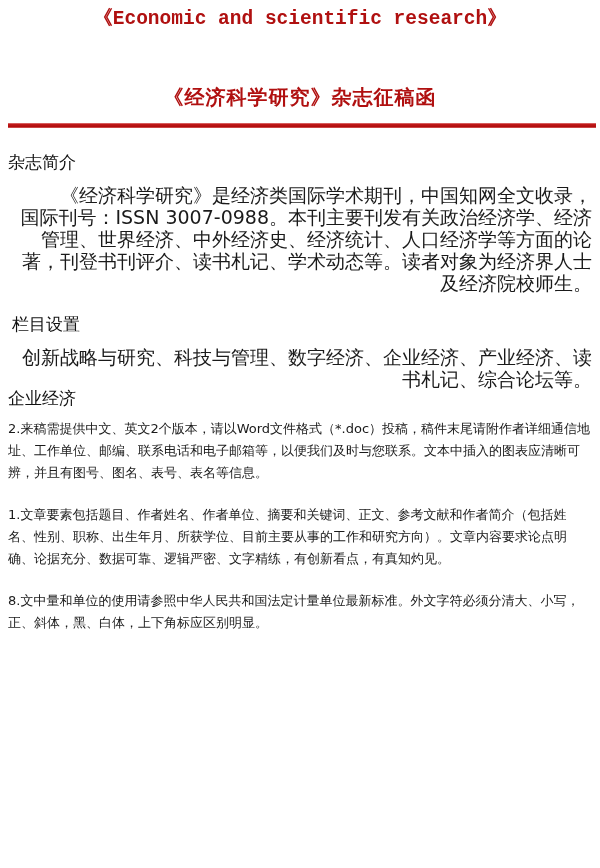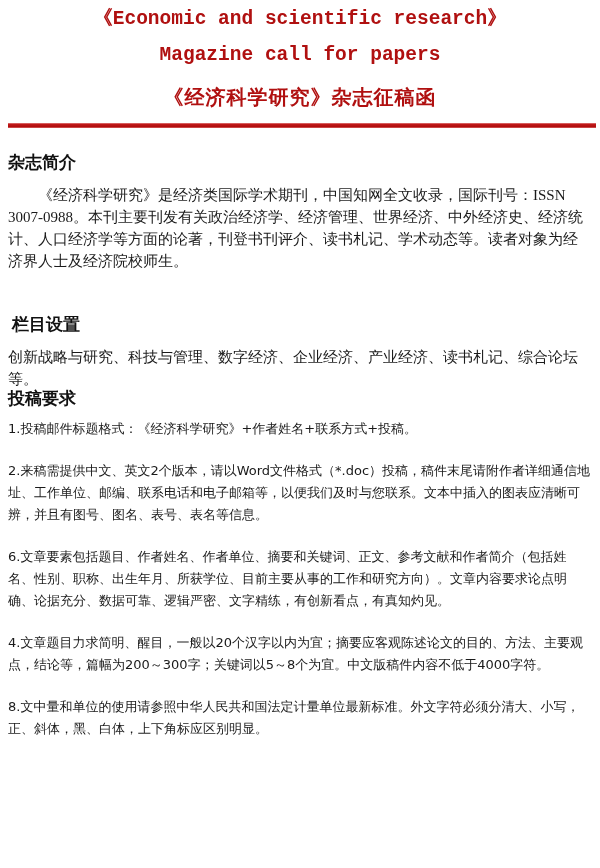--- a/index.html
+++ b/index.html
@@ -52,33 +52,32 @@
       height: 5px;
       background: linear-gradient(#e08080 0%, #c01818 30%, #b01010 70%, #d86060 100%);
     }
     .content {
       position: absolute;
       left: 8px;
       top: 150px;
       width: 584px;
     }
     .section-heading {
-      font-weight: bold;
+      font-weight: normal;
       font-size: 17px;
       margin: 0;
       line-height: 24px;
       color: #111;
     }
     .para {
-      font-size: 15px;
+      font-size: 19px;
       line-height: 22px;
       margin: 0;
       color: #1a1a1a;
-      text-align: left;
-      font-family: Liberation Serif, serif;
+      text-align: right;
     }
     .indent {
       text-indent: 2em;
     }
     .intro-heading { position: absolute; top: 0; left: 0; }
     .intro-body { position: absolute; top: 34px; left: 0; width: 584px; }
     .columns-heading { position: absolute; top: 162px; left: 4px; }
     .columns-body { position: absolute; top: 196px; left: 0; width: 584px; }
     .req-heading { position: absolute; top: 236px; left: 0; }
     .req-list {
@@ -95,33 +94,30 @@
       line-height: 22px;
       color: #1a1a1a;
       margin: 0 0 20px 0;
     }
   </style>
 </head>
 <body>
 
 <div class="header">
   <div class="title-line title-en title-en-1">《Economic and scientific research》</div>
-  <div class="title-line title-en title-en-2">Magazine call for papers</div>
   <div class="title-line title-cn">《经济科学研究》杂志征稿函</div>
   <div class="divider"></div>
 </div>
 
 <div class="content">
   <h2 class="section-heading intro-heading">杂志简介</h2>
   <p class="para indent intro-body">《经济科学研究》是经济类国际学术期刊，中国知网全文收录，国际刊号：ISSN 3007-0988。本刊主要刊发有关政治经济学、经济管理、世界经济、中外经济史、经济统计、人口经济学等方面的论著，刊登书刊评介、读书札记、学术动态等。读者对象为经济界人士及经济院校师生。</p>
 
   <h2 class="section-heading columns-heading">栏目设置</h2>
   <p class="para columns-body">创新战略与研究、科技与管理、数字经济、企业经济、产业经济、读书札记、综合论坛等。</p>
 
-  <h2 class="section-heading req-heading">投稿要求</h2>
+  <h2 class="section-heading req-heading">企业经济</h2>
   <ul class="req-list">
-    <li class="req-item">1.投稿邮件标题格式：《经济科学研究》+作者姓名+联系方式+投稿。</li>
     <li class="req-item">2.来稿需提供中文、英文2个版本，请以Word文件格式（*.doc）投稿，稿件末尾请附作者详细通信地址、工作单位、邮编、联系电话和电子邮箱等，以便我们及时与您联系。文本中插入的图表应清晰可辨，并且有图号、图名、表号、表名等信息。</li>
-    <li class="req-item">6.文章要素包括题目、作者姓名、作者单位、摘要和关键词、正文、参考文献和作者简介（包括姓名、性别、职称、出生年月、所获学位、目前主要从事的工作和研究方向）。文章内容要求论点明确、论据充分、数据可靠、逻辑严密、文字精练，有创新看点，有真知灼见。</li>
-    <li class="req-item">4.文章题目力求简明、醒目，一般以20个汉字以内为宜；摘要应客观陈述论文的目的、方法、主要观点，结论等，篇幅为200～300字；关键词以5～8个为宜。中文版稿件内容不低于4000字符。</li>
+    <li class="req-item">1.文章要素包括题目、作者姓名、作者单位、摘要和关键词、正文、参考文献和作者简介（包括姓名、性别、职称、出生年月、所获学位、目前主要从事的工作和研究方向）。文章内容要求论点明确、论据充分、数据可靠、逻辑严密、文字精练，有创新看点，有真知灼见。</li>
     <li class="req-item">8.文中量和单位的使用请参照中华人民共和国法定计量单位最新标准。外文字符必须分清大、小写，正、斜体，黑、白体，上下角标应区别明显。</li>
   </ul>
 </div>
 
 </body></html>

